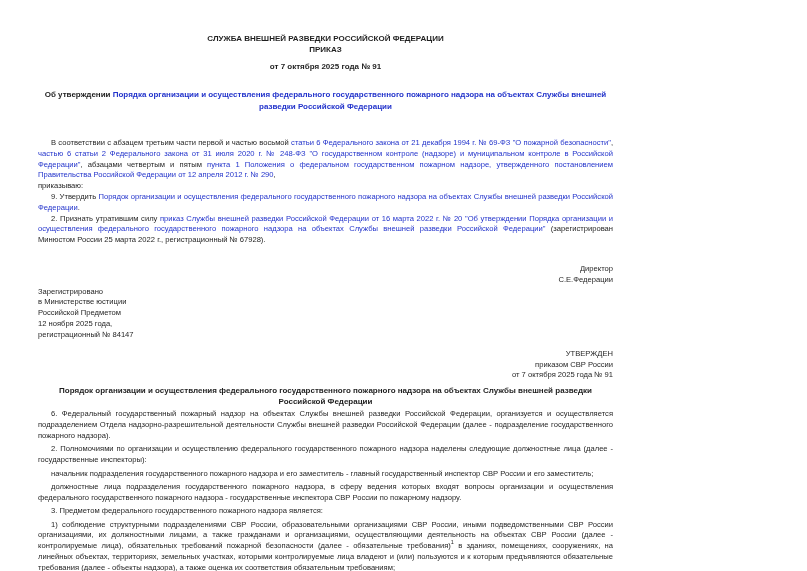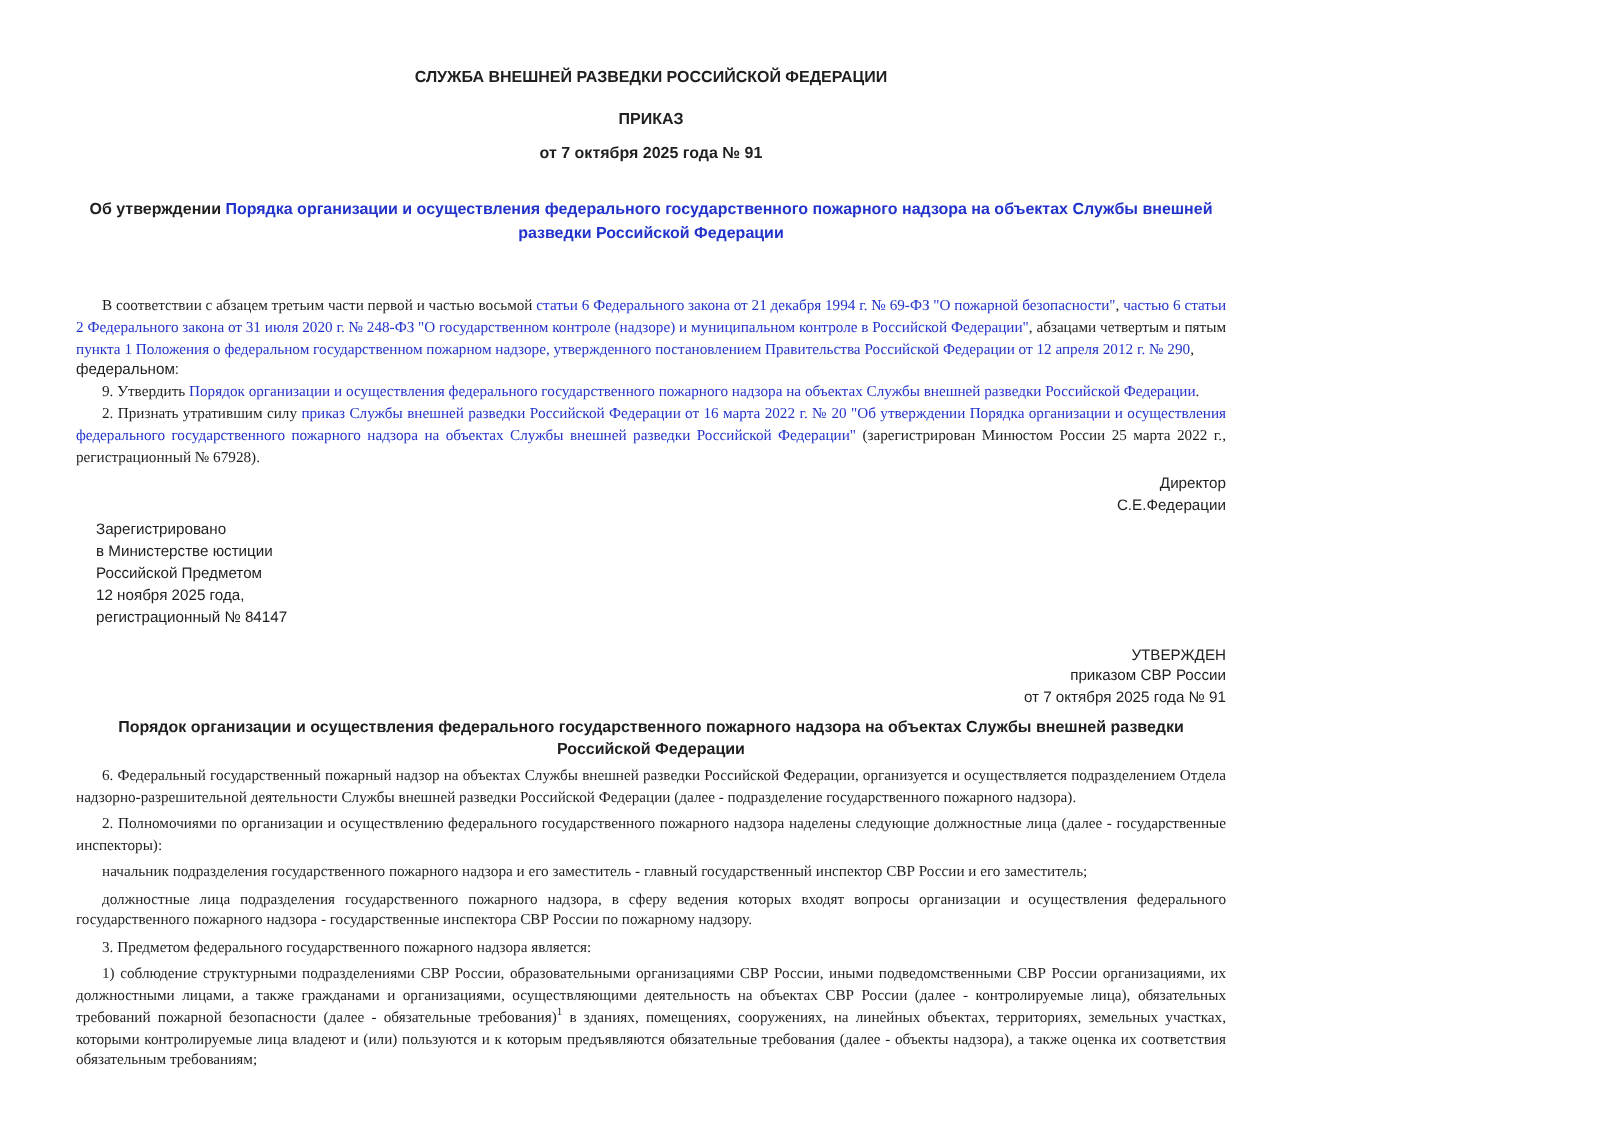--- a/index.html
+++ b/index.html
@@ -9,46 +9,46 @@
     font-size:7.6px;line-height:10.8px;
   }
   .page{padding:33px 38px 0 38px;box-sizing:border-box;width:651px;height:571px;}
   .center{text-align:center;}
   .right{text-align:right;}
   .bold{font-weight:bold;}
   .hdr{font-size:8px;line-height:11px;}
   .doc-title{font-size:8px;line-height:11.5px;margin-top:17px;}
   .link{color:#2233cb;cursor:pointer;text-decoration:none;}
   p{margin:0;padding:0;}
-  .just{text-align:justify;font-family:Liberation Serif, serif;}
+  .just{text-align:justify;}
   .ind{text-indent:13px;}
-  .mt-type{margin-top:10px;}
+  .mt-type{}
   .mt-date{margin-top:6px;}
   .preamble{margin-top:26px;}
-  .sig{margin-top:3px;line-height:10.8px;}
-  .reg{margin-top:1px;line-height:10.9px;margin-left:10px;}
+  .sig{margin-top:18px;line-height:10.8px;}
+  .reg{margin-top:1px;line-height:10.9px;}
   .approval{margin-top:8px;line-height:10.6px;}
   .annex-title{font-size:8px;line-height:11px;margin-top:4px;}
   .section-head{font-size:8px;margin-top:29px;margin-bottom:24px;}
   .bodyp{margin-top:2.6px;}
   sup{font-size:5.5px;vertical-align:super;line-height:0;}
 </style>
 </head>
 <body>
 
 <div class="page">
 
   <div class="center bold hdr">СЛУЖБА ВНЕШНЕЙ РАЗВЕДКИ РОССИЙСКОЙ ФЕДЕРАЦИИ</div>
   <div class="center bold hdr mt-type">ПРИКАЗ</div>
   <div class="center bold hdr mt-date">от 7 октября 2025 года № 91</div>
 
   <div class="center bold doc-title"><span>Об утверждении </span><span class="link">Порядка организации и осуществления федерального государственного пожарного надзора на объектах Службы внешней разведки Российской Федерации</span></div>
 
   <p class="just ind preamble"><span>В соответствии с абзацем третьим части первой и частью восьмой </span><span class="link">статьи 6 Федерального закона от 21 декабря 1994 г. № 69-ФЗ "О пожарной безопасности"</span><span>, </span><span class="link">частью 6 статьи 2 Федерального закона от 31 июля 2020 г. № 248-ФЗ "О государственном контроле (надзоре) и муниципальном контроле в Российской Федерации"</span><span>, абзацами четвертым и пятым </span><span class="link">пункта 1 Положения о федеральном государственном пожарном надзоре, утвержденного постановлением Правительства Российской Федерации от 12 апреля 2012 г. № 290</span><span>,</span></p>
-  <p>федеральном:</p>
+  <p>приказываю:</p>
 
   <p class="just ind"><span>9. Утвердить </span><span class="link">Порядок организации и осуществления федерального государственного пожарного надзора на объектах Службы внешней разведки Российской Федерации</span><span>.</span></p>
   <p class="just ind"><span>2. Признать утратившим силу </span><span class="link">приказ Службы внешней разведки Российской Федерации от 16 марта 2022 г. № 20 "Об утверждении Порядка организации и осуществления федерального государственного пожарного надзора на объектах Службы внешней разведки Российской Федерации"</span><span> (зарегистрирован Минюстом России 25 марта 2022 г., регистрационный № 67928).</span></p>
 
   <div class="right sig">
     <div>Директор</div>
     <div>С.Е.Федерации</div>
   </div>
 
   <div class="reg">

